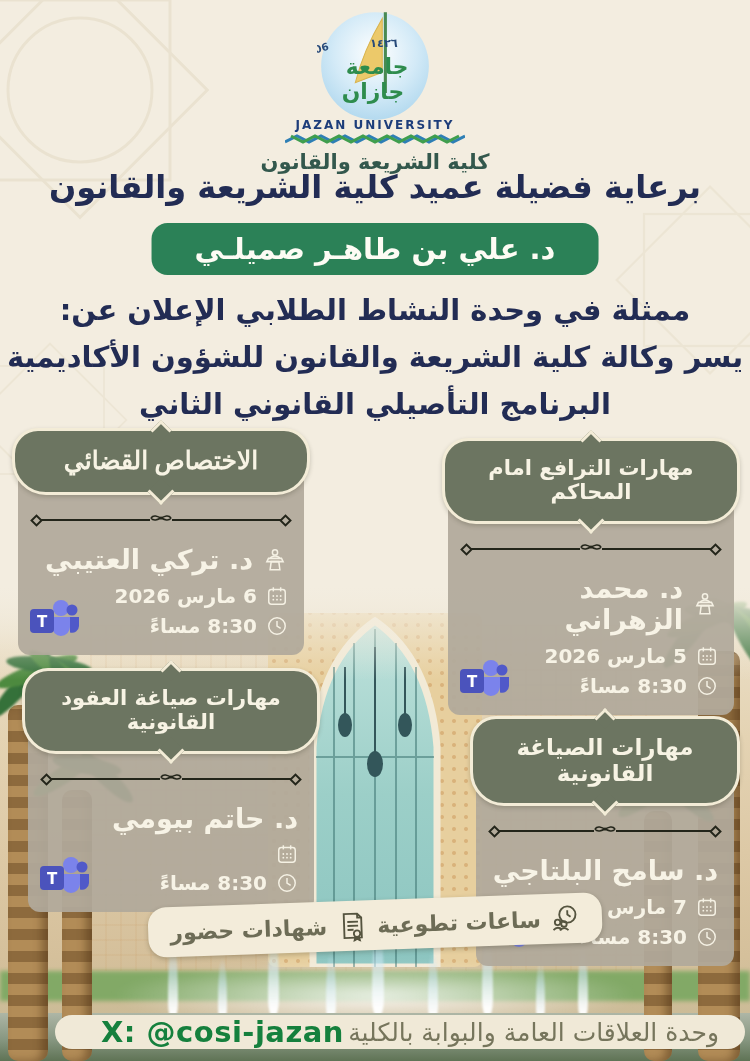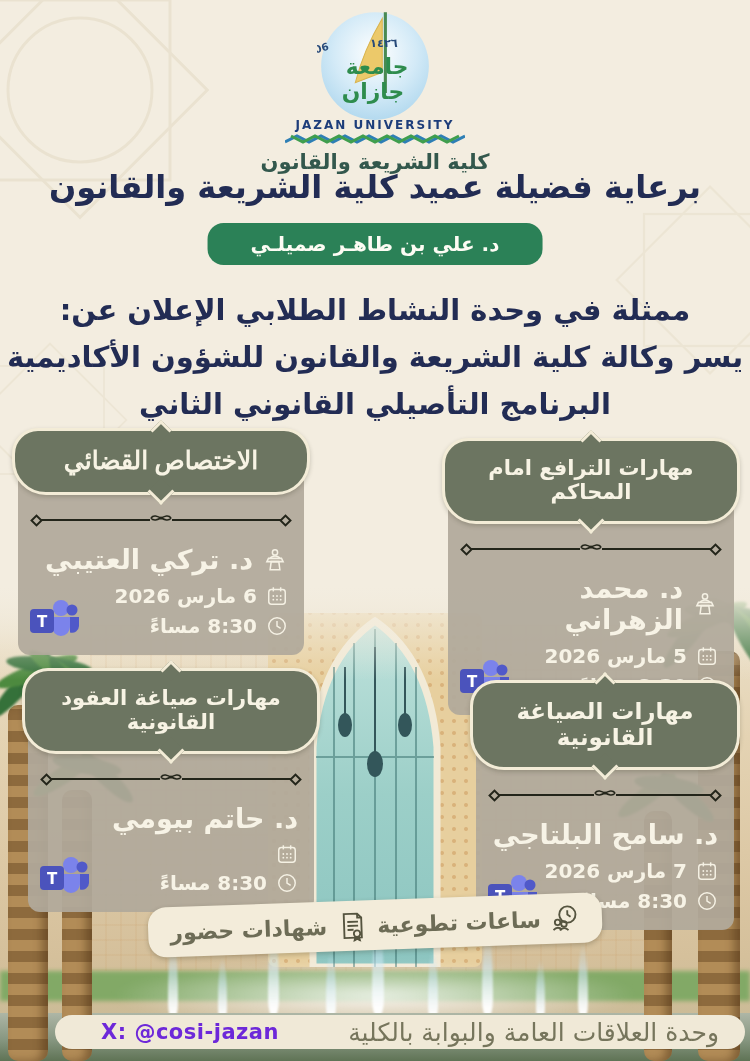--- a/index.html
+++ b/index.html
@@ -36,30 +36,30 @@
   .leaf{ position:absolute; width:86px; height:17px; background:#35713a; border-radius:50%; filter:blur(1px); }
   .leaf.l2{ background:#4d8a3f; }
   
   .logo-wrap{ position:absolute; top:6px; left:0; right:0; display:flex; flex-direction:column; align-items:center; z-index:3; }
   .univ-en{ font-size:12px; font-weight:bold; color:#1d3d7a; letter-spacing:2px; direction:ltr; margin-top:-4px; }
   .college-name{ font-size:21px; font-weight:bold; color:#33584d; margin-top:4px; }
   
   .patronage{ position:absolute; top:168px; left:0; right:0; text-align:center;
     font-size:32px; font-weight:bold; color:#222c54; z-index:3; }
   .dean-pill{ position:absolute; top:223px; left:50%; transform:translateX(-50%);
-    background:#2b8157; color:#fdfcf4; font-size:20px; font-weight:bold;
+    background:#2b8157; color:#fdfcf4; font-size:29px; font-weight:bold;
     padding:9px 43px; border-radius:16px; white-space:nowrap; z-index:3; }
   .intro{ position:absolute; top:287px; left:0; right:0; text-align:center;
     font-size:29px; font-weight:bold; color:#222c54; line-height:1.62; z-index:3; }
   
   .card{ position:absolute; width:302px; z-index:4; }
   .card-tl{ top:428px; left:10px; }
   .card-tr{ top:438px; left:440px; }
   .card-bl{ top:668px; left:20px; }
-  .card-br{ top:680px; left:440px;padding-left:28px; }
+  .card-br{ top:716px; left:440px;padding-left:28px; }
   .banner{ position:relative; z-index:2; margin:0 2px;
     background:#6c7561; border:3px solid #f3ecd7;
     border-radius:26px 26px 34px 34px; padding:15px 8px 17px;
     text-align:center; color:#f7f3e4; font-weight:bold; font-size:21px;
     box-shadow:0 2px 4px rgba(60,60,40,.25); }
   .card-tl .banner{ font-size:25px;font-family:Liberation Serif, serif; }
   .card-br .banner{ font-size:23px; }
   .banner::before{ content:''; position:absolute; top:-8px; left:50%;
     width:12px; height:12px; background:#6c7561; border:3px solid #f3ecd7;
     border-right:none; border-bottom:none; transform:translateX(-50%) rotate(45deg); }
@@ -80,21 +80,21 @@
   .icon{ flex:none; display:flex; }
   .teams{ position:absolute; left:10px; bottom:10px; }
   
   .badge{ position:absolute; top:900px; left:50%; transform:translateX(-50%) rotate(-2deg);
     background:#f3ecda; border-radius:18px; padding:9px 22px;
     display:flex; align-items:center; gap:9px; z-index:5;
     color:#6d6c56; font-weight:bold; font-size:22px; box-shadow:0 2px 5px rgba(40,40,20,.25); white-space:nowrap; }
   .footer-bar{ position:absolute; top:1015px; left:55px; width:690px; height:34px;
     background:#f0e9d7; border-radius:17px; z-index:5; direction:ltr;
     display:flex; align-items:center; justify-content:space-between; padding:0 26px 0 46px; }
-  .x-handle{ color:#6d28d9; font-size:21px; font-weight:bold; letter-spacing:.5px; }
+  .x-handle{ color:#15803d; font-size:29px; font-weight:bold; letter-spacing:.5px; }
   .unit-name{ color:#76755c; font-size:25px; font-weight:normal; direction:rtl; }
 </style>
 </head>
 <body>
 
 <div class="poster">
 
   <div class="pat" style="left:-70px; top:-60px;">
     <svg width="300" height="300" viewBox="0 0 100 100" fill="none" stroke="#e3dac4" stroke-width="1">
       <rect x="20" y="20" width="60" height="60"></rect>

